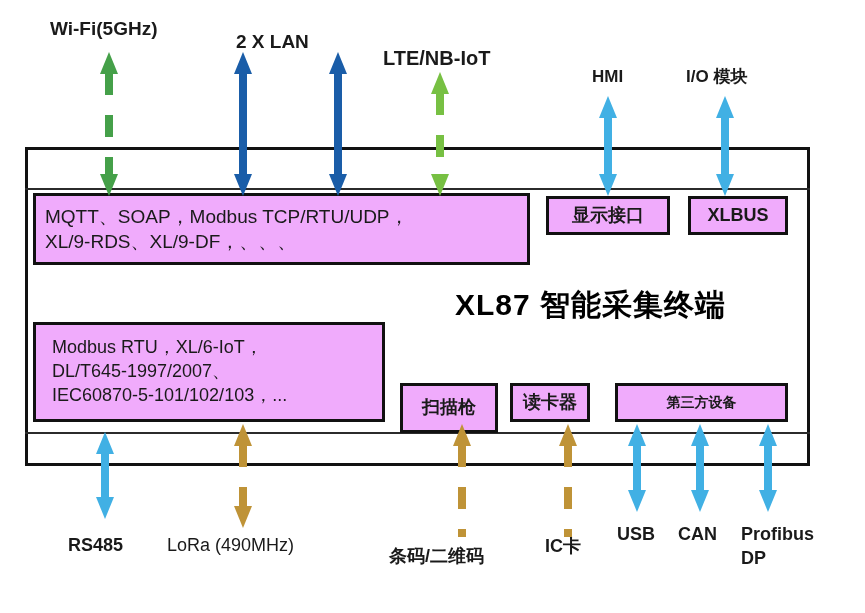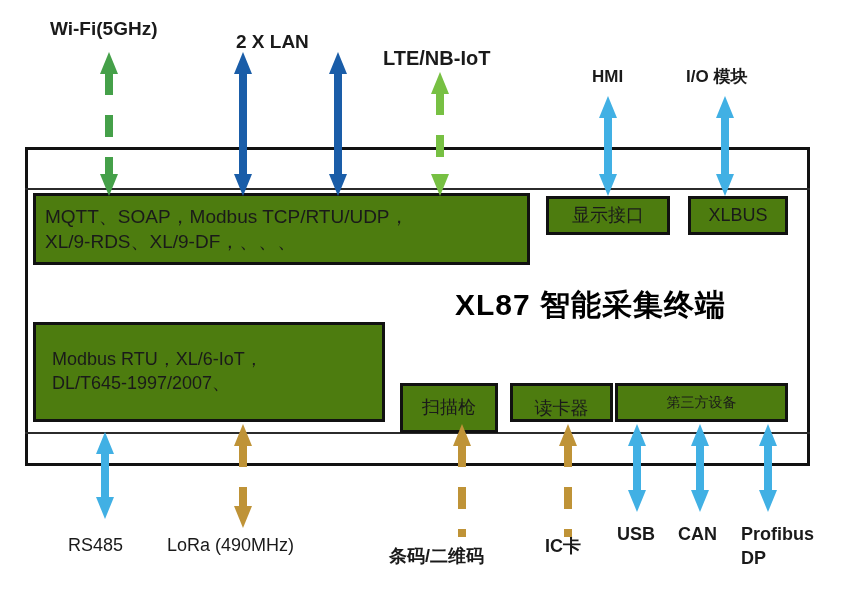--- a/index.html
+++ b/index.html
@@ -11,24 +11,24 @@
   .lbl{position:absolute;color:#1a1a1a;white-space:nowrap;line-height:1.15;}
   .lbl.bold{font-weight:bold;}
   .lbl.reg{font-weight:normal;}
 
   
   #chassis{position:absolute;left:25px;top:147px;width:785px;height:319px;
            border:3px solid #111;box-sizing:border-box;background:transparent;}
   .hrule{position:absolute;left:25px;width:785px;height:0;border-top:2px solid #2b2b2b;}
 
   
-  .ibox{position:absolute;box-sizing:border-box;border:3px solid #111;background:#4d7c0f;
+  .ibox{position:absolute;box-sizing:border-box;border:3px solid #111;background:#f0abfc;
         display:flex;align-items:center;}
   .ibox .txt{padding:0 9px;color:#1a1a1a;width:100%;}
-  .ibox.center .txt{text-align:center;font-weight:normal;}
+  .ibox.center .txt{text-align:center;font-weight:bold;}
 
   
   #product-title{position:absolute;font-weight:bold;color:#000000;white-space:nowrap;}
 
   
   #arrows{position:absolute;left:0;top:0;width:865px;height:613px;pointer-events:none;}
 </style>
 </head>
 <body>
 
@@ -39,21 +39,21 @@
   <div class="hrule" style="top:432px"></div>
 
   <div id="product-title" style="left: 455px; top: 285px; font-size: 30px; letter-spacing: 1px;">XL87 智能采集终端</div>
 
   <div id="labels-layer">
       <div class="lbl bold" style="left: 50px; top: 18px; font-size: 19px;">Wi-Fi(5GHz)</div>
       <div class="lbl bold" style="left: 236px; top: 31px; font-size: 19px;">2 X LAN</div>
       <div class="lbl bold" style="left: 383px; top: 47px; font-size: 20px;">LTE/NB-IoT</div>
       <div class="lbl bold" style="left: 592px; top: 67px; font-size: 17px;">HMI</div>
       <div class="lbl bold" style="left: 686px; top: 67px; font-size: 17px;">I/O 模块</div>
-      <div class="lbl reg" style="left: 68px; top: 535px; font-size: 18px;">RS485</div>
+      <div class="lbl reg" style="left: 68px; top: 535px; font-size: 18px; font-weight: bold;">RS485</div>
       <div class="lbl reg" style="left: 167px; top: 535px; font-size: 18px;">LoRa (490MHz)</div>
       <div class="lbl bold" style="left: 389px; top: 546px; font-size: 18px;">条码/二维码</div>
       <div class="lbl bold" style="left: 545px; top: 536px; font-size: 18px;">IC卡</div>
       <div class="lbl bold" style="left: 617px; top: 524px; font-size: 18px;">USB</div>
       <div class="lbl bold" style="left: 678px; top: 524px; font-size: 18px;">CAN</div>
       <div class="lbl bold" style="left: 741px; top: 524px; font-size: 18px;">Profibus</div>
       <div class="lbl bold" style="left: 741px; top: 548px; font-size: 18px;">DP</div>
     </div>
   <div id="boxes-layer">
       <div class="ibox" style="left: 33px; top: 193px; width: 497px; height: 72px;">
@@ -69,28 +69,29 @@
       </div>
       <div class="ibox center" style="left: 688px; top: 196px; width: 100px; height: 39px;">
         <div class="txt" style="font-size: 18px; line-height: 1.1;">
           <div>XLBUS</div>
         </div>
       </div>
       <div class="ibox" style="left: 33px; top: 322px; width: 352px; height: 100px; padding-left: 7px;">
         <div class="txt" style="font-size: 18px; line-height: 1.32;">
           <div>Modbus RTU，XL/6-IoT，</div>
           <div>DL/T645-1997/2007、</div>
+          <div>IEC60870-5-101/102/103，...</div>
         </div>
       </div>
       <div class="ibox center" style="left: 400px; top: 383px; width: 98px; height: 50px;">
         <div class="txt" style="font-size: 18px; line-height: 1.1;">
           <div>扫描枪</div>
         </div>
       </div>
-      <div class="ibox center" style="left: 510px; top: 383px; width: 103px; height: 39px; align-items: flex-end;">
+      <div class="ibox center" style="left: 510px; top: 383px; width: 80px; height: 39px;">
         <div class="txt" style="font-size: 18px; line-height: 1.1;">
           <div>读卡器</div>
         </div>
       </div>
       <div class="ibox center" style="left: 615px; top: 383px; width: 173px; height: 39px;">
         <div class="txt" style="font-size: 14px; line-height: 1.1;">
           <div>第三方设备</div>
         </div>
       </div>
     </div>

